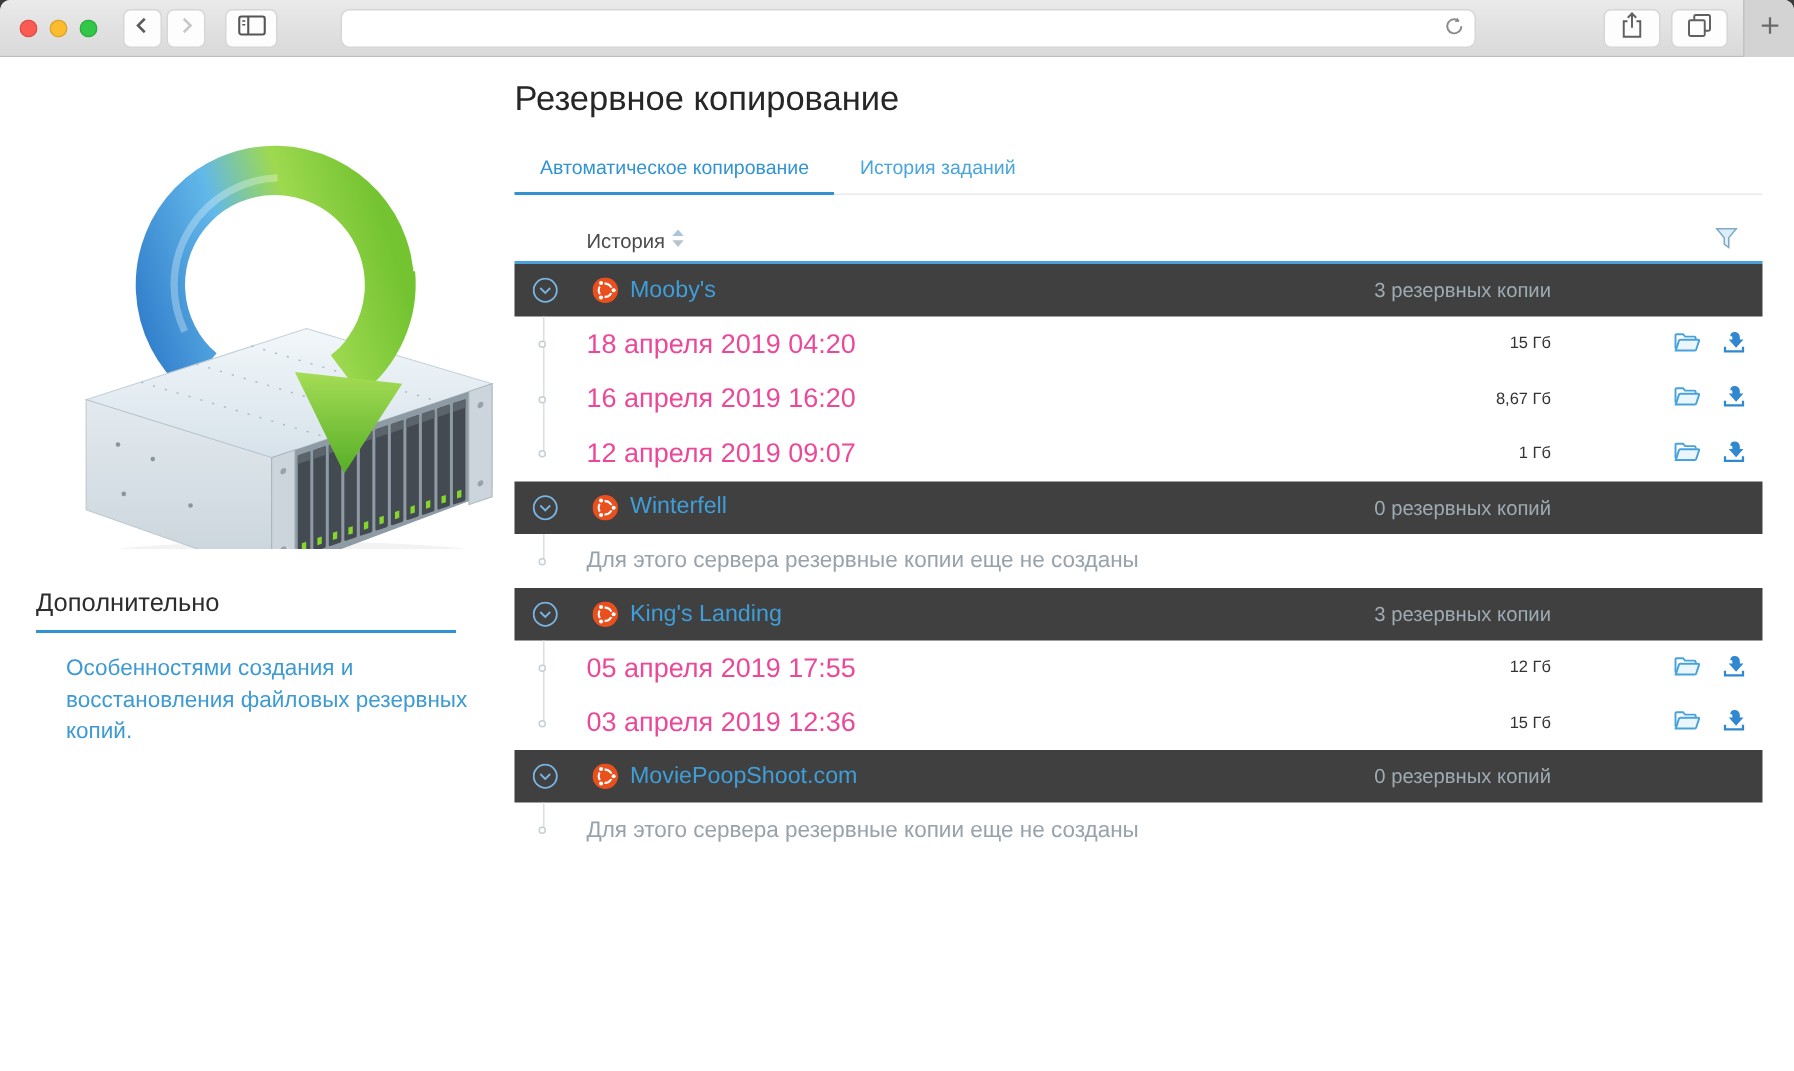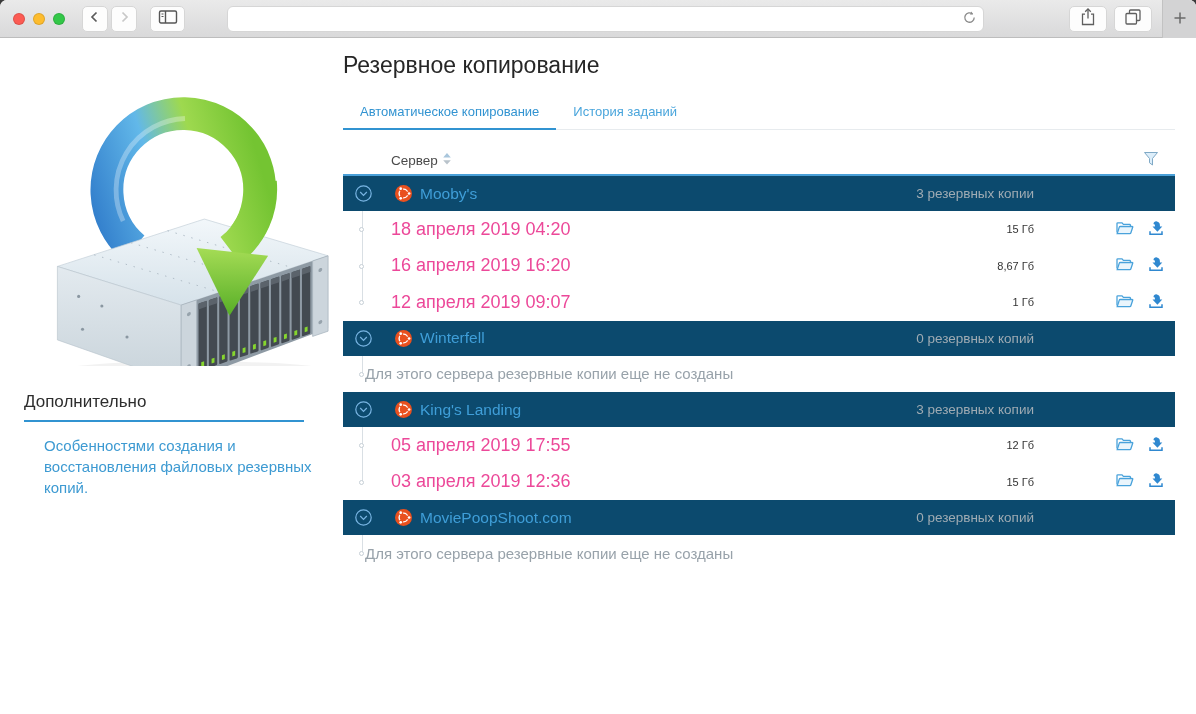--- a/index.html
+++ b/index.html
@@ -37,36 +37,36 @@
   .tab.active { color:#3193d1; border-bottom:2px solid #3193d1; margin-bottom:-1px; }
   .tab.inactive { color:#49a5dc; }
   .desc { margin-top:19px; font-size:15px; line-height:24px; color:#3a3a3a; }
 
   
   .table { margin-top:16px; }
   .thead { display:flex; align-items:center; height:30px; border-bottom:2px solid #4aa0d8; }
   .th-server { margin-left:48px; font-size:13.5px; color:#4a4a4a; display:flex; align-items:center; gap:5px; cursor:pointer; }
   .filter-btn { margin-left:auto; margin-right:16px; cursor:pointer; background:none; border:none; padding:0; }
 
-  .group-row { display:flex; align-items:center; height:35px; background:#0c4a6e; }
+  .group-row { display:flex; align-items:center; height:35px; background:#404040; }
   .expand-btn { margin-left:12px; width:17px; height:17px; background:none; border:none; padding:0; cursor:pointer; display:flex; }
   .os-icon { margin-left:23px; display:flex; }
   .server-name { margin-left:8px; font-size:15.5px; color:#3f9ed8; cursor:pointer; }
   .badge { margin-left:auto; font-size:13.5px; color:#9fabb3; }
   .badge-spacer { width:141px; flex:none; }
 
   .entries { position:relative; }
   .entries::before { content:""; position:absolute; left:19px; top:0; bottom:18px; width:1px; background:#d9dfe4; }
   .entry-row, .empty-row { display:flex; align-items:center; height:36.5px; position:relative; }
   .dot { position:absolute; left:16px; top:50%; margin-top:-2px; width:5px; height:5px; border:1px solid #c6cfd6; border-radius:50%; background:#fff; }
   .entry-date { margin-left:48px; font-size:18px; color:#ec4899; }
   .entry-size { margin-left:auto; font-size:11px; color:#333; }
   .actions { width:141px; flex:none; display:flex; justify-content:flex-end; align-items:center; gap:14px; padding-right:11px; }
   .icon-btn { background:none; border:none; padding:0; cursor:pointer; display:flex; }
-  .empty-text { margin-left:22px; font-size:15px; color:#98a2aa; }
+  .empty-text { margin-left:48px; font-size:15px; color:#98a2aa; }
 </style>
 </head>
 <body>
 
 <div class="window">
 
   <div class="chrome">
     <div class="traffic">
       <div class="light red"></div>
       <div class="light yellow"></div>
@@ -223,21 +223,21 @@
 
       <div class="tabs">
         <div class="tab active">Автоматическое копирование</div>
         <div class="tab inactive">История заданий</div>
       </div>
 
 
       <div class="table">
         <div class="thead">
           <div class="th-server">
-            <span>Сервер</span>
+            <span>История</span>
             <span><svg width="8" height="12" viewBox="0 0 8 12">
                   <polygon points="4,0 7.8,4.4 0.2,4.4" fill="#a9c6dc"></polygon>
                   <polygon points="0.2,7.2 7.8,7.2 4,11.6" fill="#b9c3cb"></polygon>
                 </svg></span>
           </div>
           <button class="filter-btn">
             <span><svg width="16" height="16" viewBox="0 0 16 16">
                   <path d="M1.5,1.5 L14.5,1.5 L9.5,7.5 L9.5,14 L6.5,11.8 L6.5,7.5 Z" fill="#ddeefa" stroke="#7fa9c6" stroke-width="1"></path>
                 </svg></span>
           </button>

